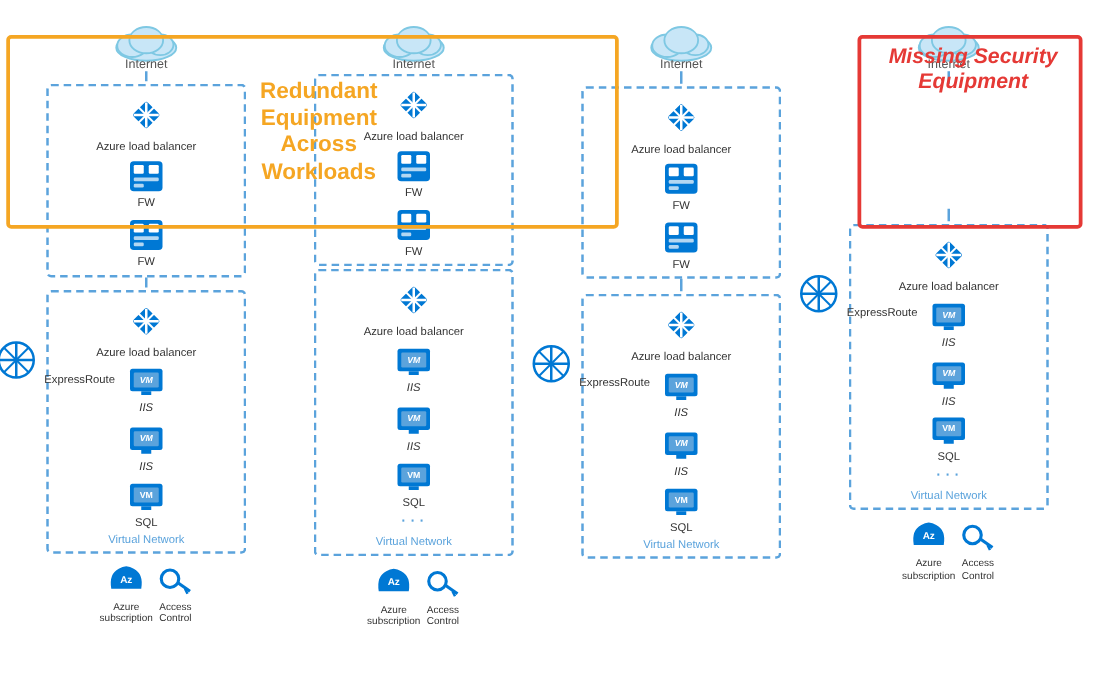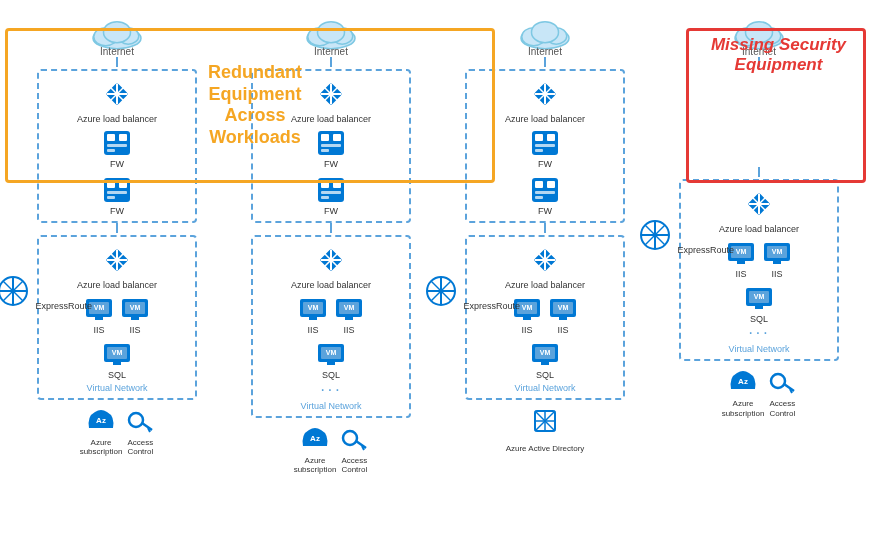--- a/index.html
+++ b/index.html
@@ -100,23 +100,24 @@
     }
 
     .fw-item {
       display: flex;
       flex-direction: column;
       align-items: center;
     }
 
     .vm-row {
       display: flex;
-      flex-direction: row;
+      flex-direction: column;
       gap: 6px;
       margin-top: 4px;
+      font-style: italic;
     }
 
     .v-line-short {
       width: 2px;
       height: 10px;
       background: #5ba3dc;
       margin: 0 auto;
     }
 
     
@@ -527,32 +528,20 @@
               <rect x="5" y="7" width="20" height="12" rx="1" fill="#5ba3dc"></rect>
               <text x="15" y="15" text-anchor="middle" font-size="7" fill="white" font-weight="bold">VM</text>
               <rect x="11" y="22" width="8" height="3" fill="#0078d4"></rect>
             </svg>
             <span class="icon-label">SQL</span>
           </div>
           <span class="vnet-label">Virtual Network</span>
         </div>
       </div>
 
-      <div style="margin-top:6px;">
-        <div class="icon-group">
-          <svg width="40" height="36" viewBox="0 0 40 36">
-            <rect x="10" y="5" width="20" height="20" rx="2" fill="none" stroke="#0078d4" stroke-width="2"></rect>
-            <line x1="20" y1="5" x2="20" y2="25" stroke="#0078d4" stroke-width="1.5"></line>
-            <line x1="10" y1="15" x2="30" y2="15" stroke="#0078d4" stroke-width="1.5"></line>
-            <line x1="10" y1="5" x2="30" y2="25" stroke="#0078d4" stroke-width="1.5"></line>
-            <line x1="30" y1="5" x2="10" y2="25" stroke="#0078d4" stroke-width="1.5"></line>
-          </svg>
-          <span class="icon-label" style="font-size:8px;">Azure Active Directory</span>
-        </div>
-      </div>
     </div>
 
     <div class="col-inner" style="position:relative;">
       <div class="cloud-shape">
         <svg class="cloud-svg" viewBox="0 0 80 45">
           <ellipse cx="40" cy="30" rx="32" ry="14" fill="#c8e6f7" stroke="#7ec8e3" stroke-width="2"></ellipse>
           <ellipse cx="25" cy="28" rx="16" ry="12" fill="#c8e6f7" stroke="#7ec8e3" stroke-width="2"></ellipse>
           <ellipse cx="55" cy="27" rx="14" ry="11" fill="#c8e6f7" stroke="#7ec8e3" stroke-width="2"></ellipse>
           <ellipse cx="40" cy="22" rx="18" ry="14" fill="#c8e6f7" stroke="#7ec8e3" stroke-width="2"></ellipse>
         </svg>

